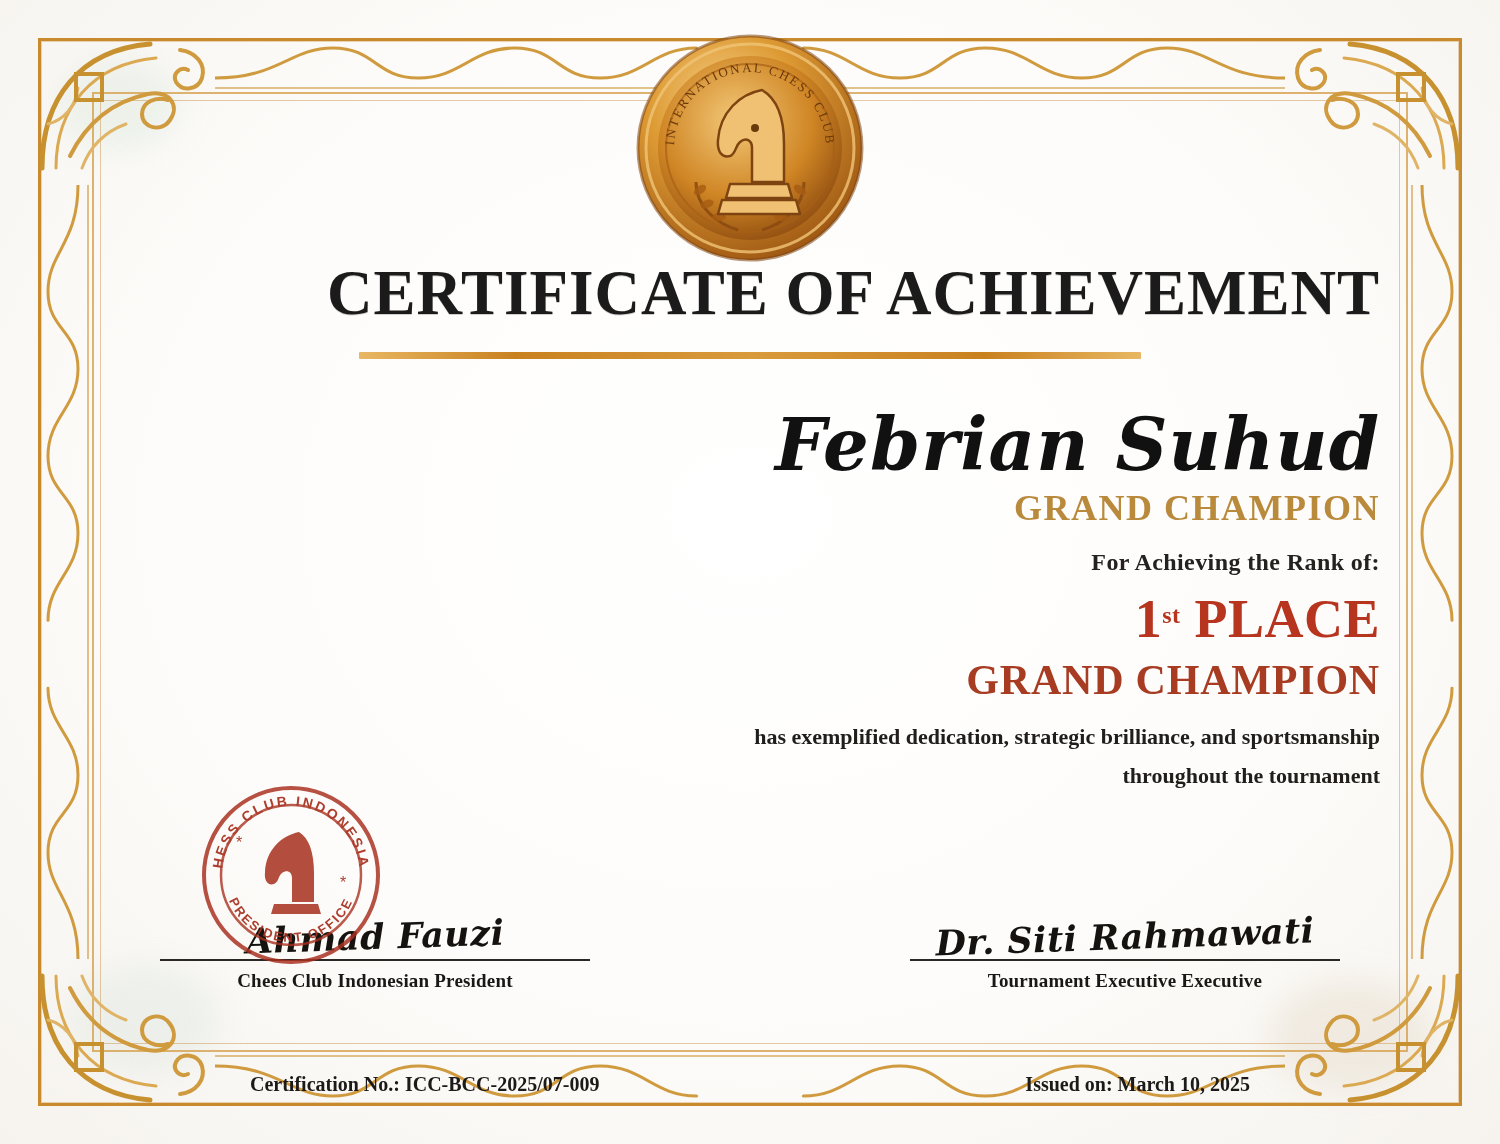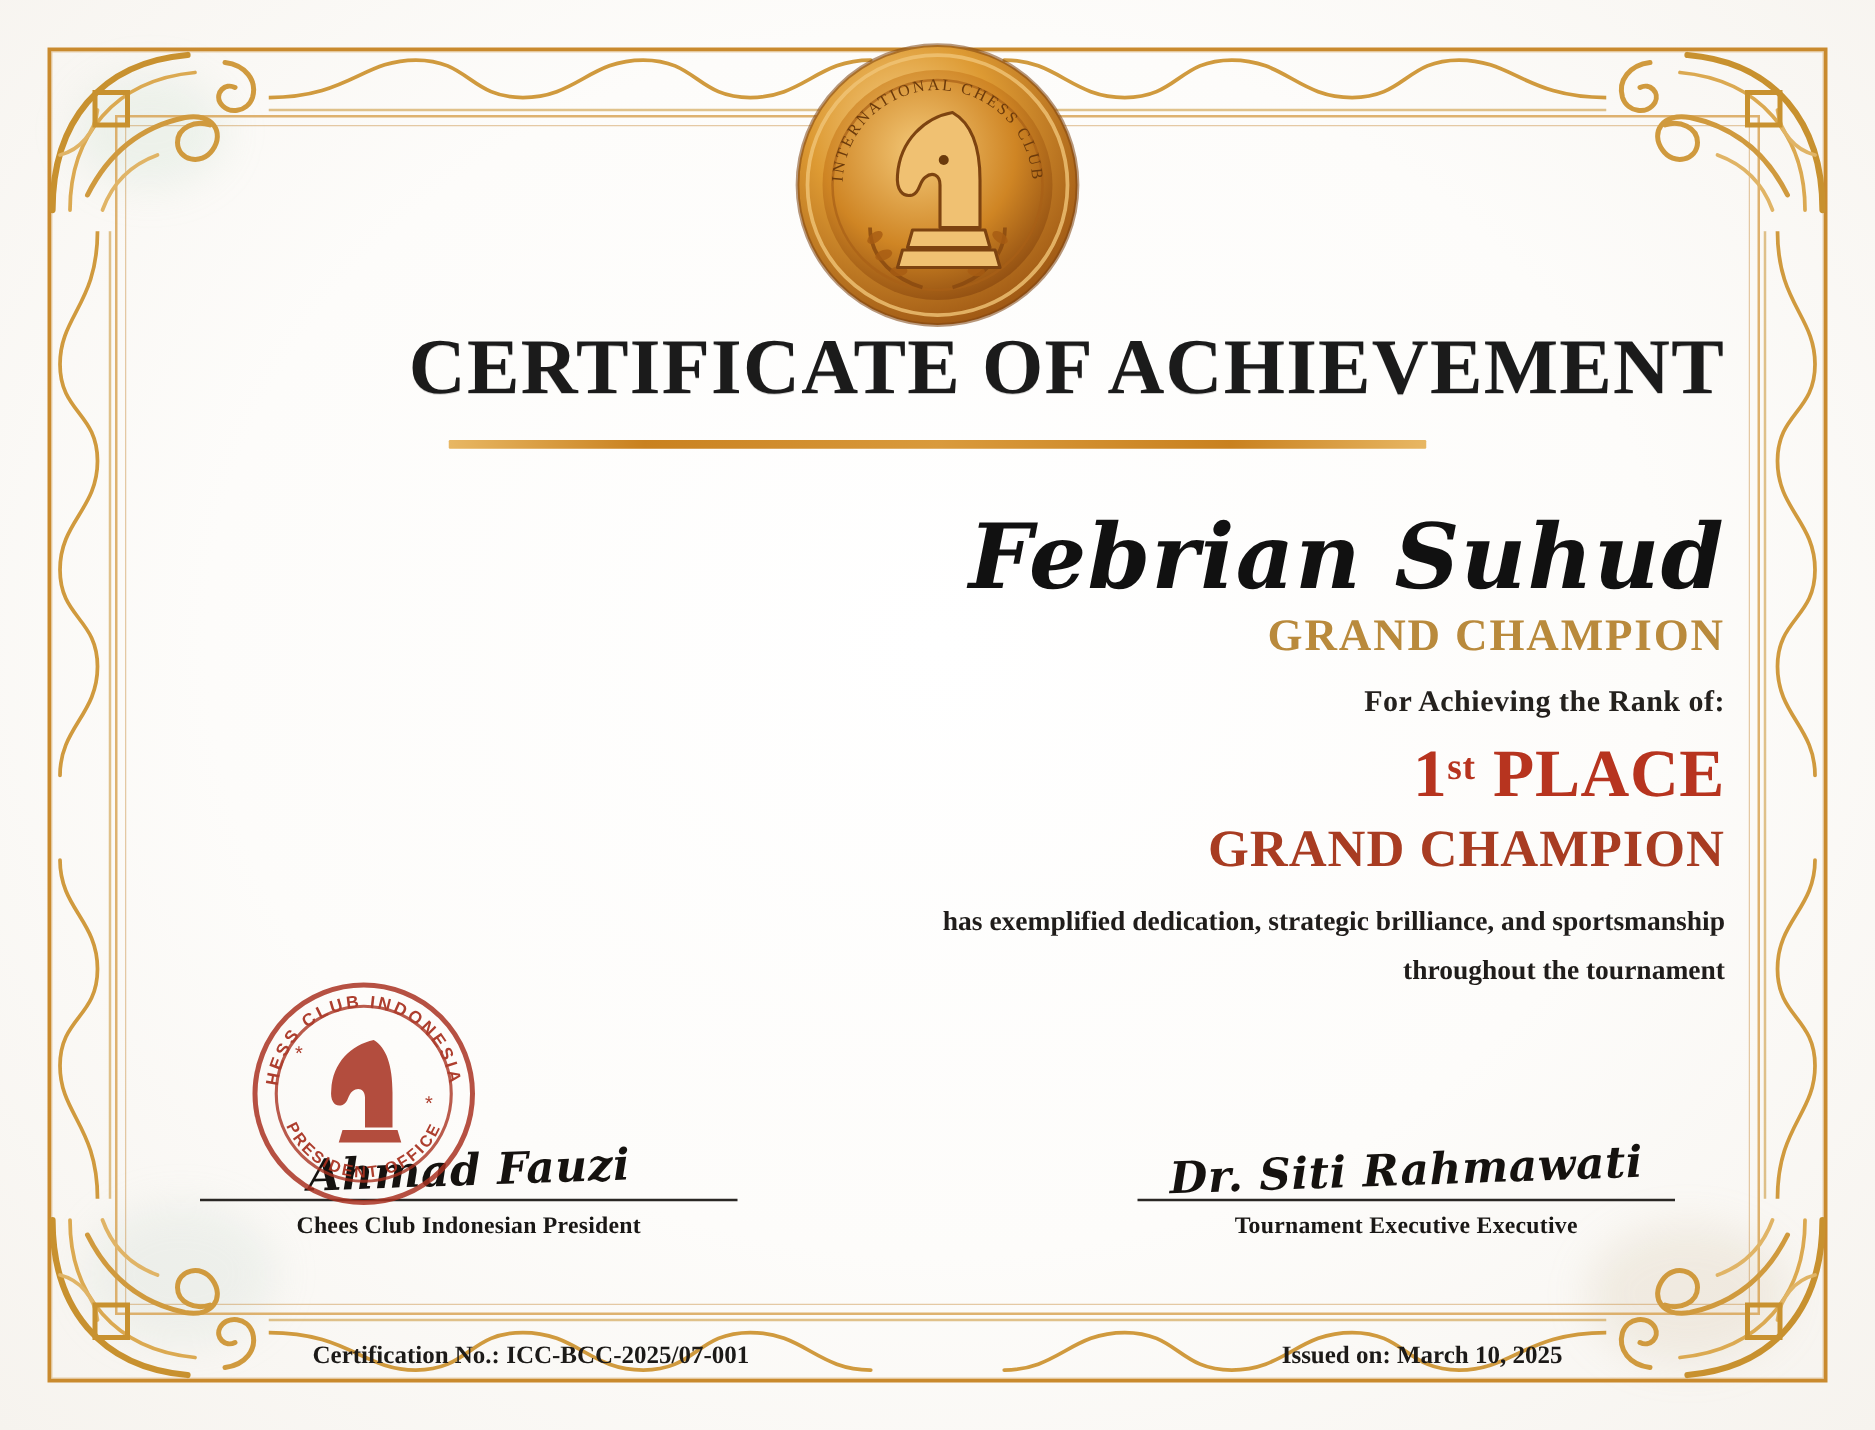--- a/index.html
+++ b/index.html
@@ -140,21 +140,21 @@
   }
 
   .place {
     margin-top: 12px;
     font-size: 54px;
     font-weight: bold;
     color: #b7341f;
     letter-spacing: .5px;
   }
   .place sup {
-    font-size: 30px;
+    font-size: 24px;
     vertical-align: baseline;
     position: relative;
     top: -14px;
   }
   .place .word { color: #b7341f; }
 
   .place-sub {
     margin-top: 6px;
     font-size: 42px;
     font-weight: bold;
@@ -447,17 +447,17 @@
       <div class="sig-caption">Chees Club Indonesian President</div>
     </div>
     <div class="sig-block">
       <div class="sig-script">Dr. Siti Rahmawati</div>
       <div class="sig-line"></div>
       <div class="sig-caption">Tournament Executive Executive</div>
     </div>
   </div>
 
   <div class="footer">
-    <div class="left">Certification No.: ICC-BCC-2025/07-001</div>
+    <div class="left">Certification No.: ICC-BCC-2025/07-009</div>
     <div class="right">Issued on: March 10, 2025</div>
   </div>
 
 </div>
 
 </body></html>

